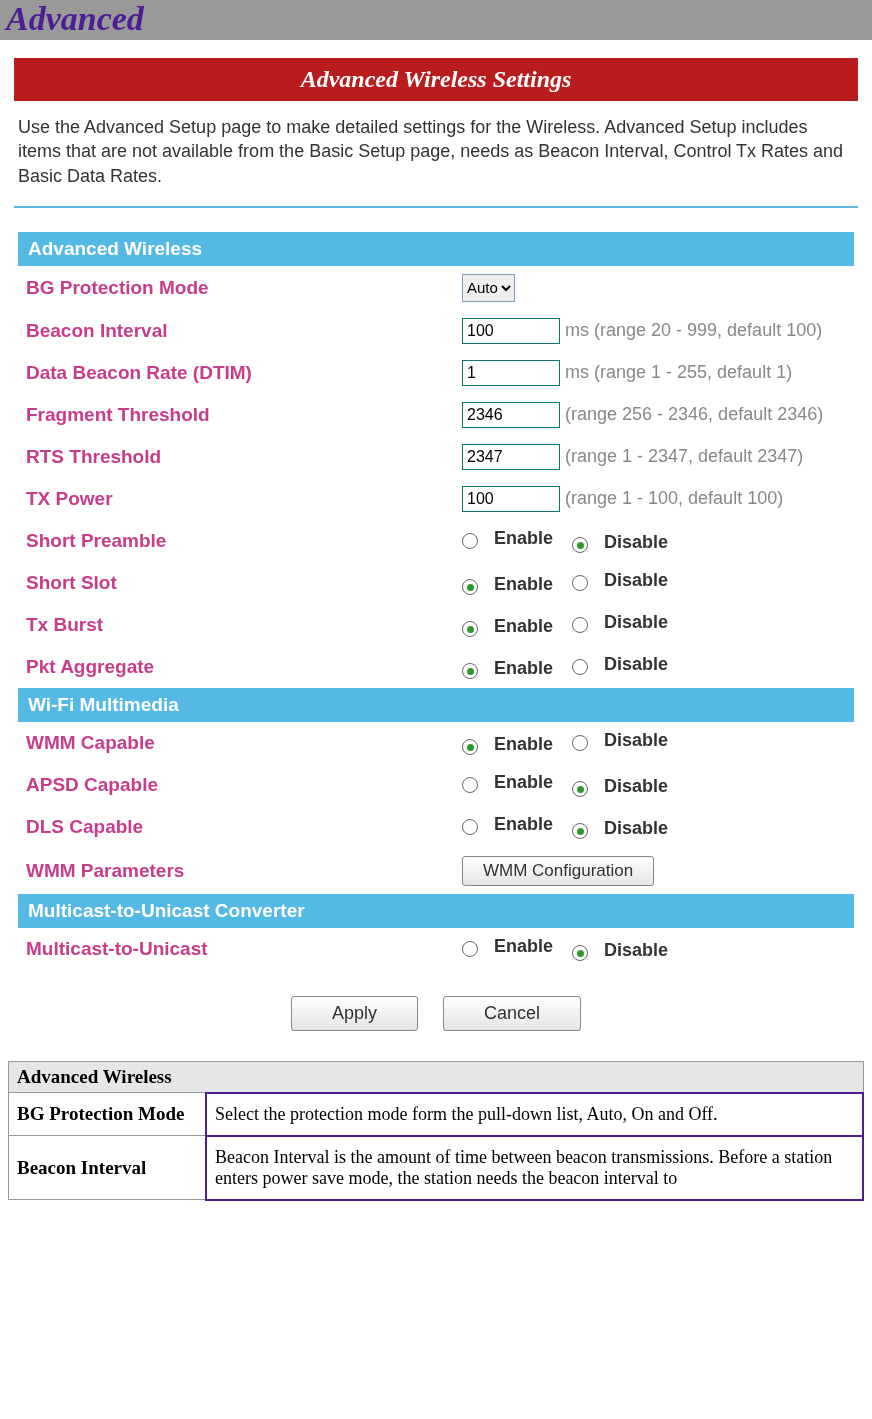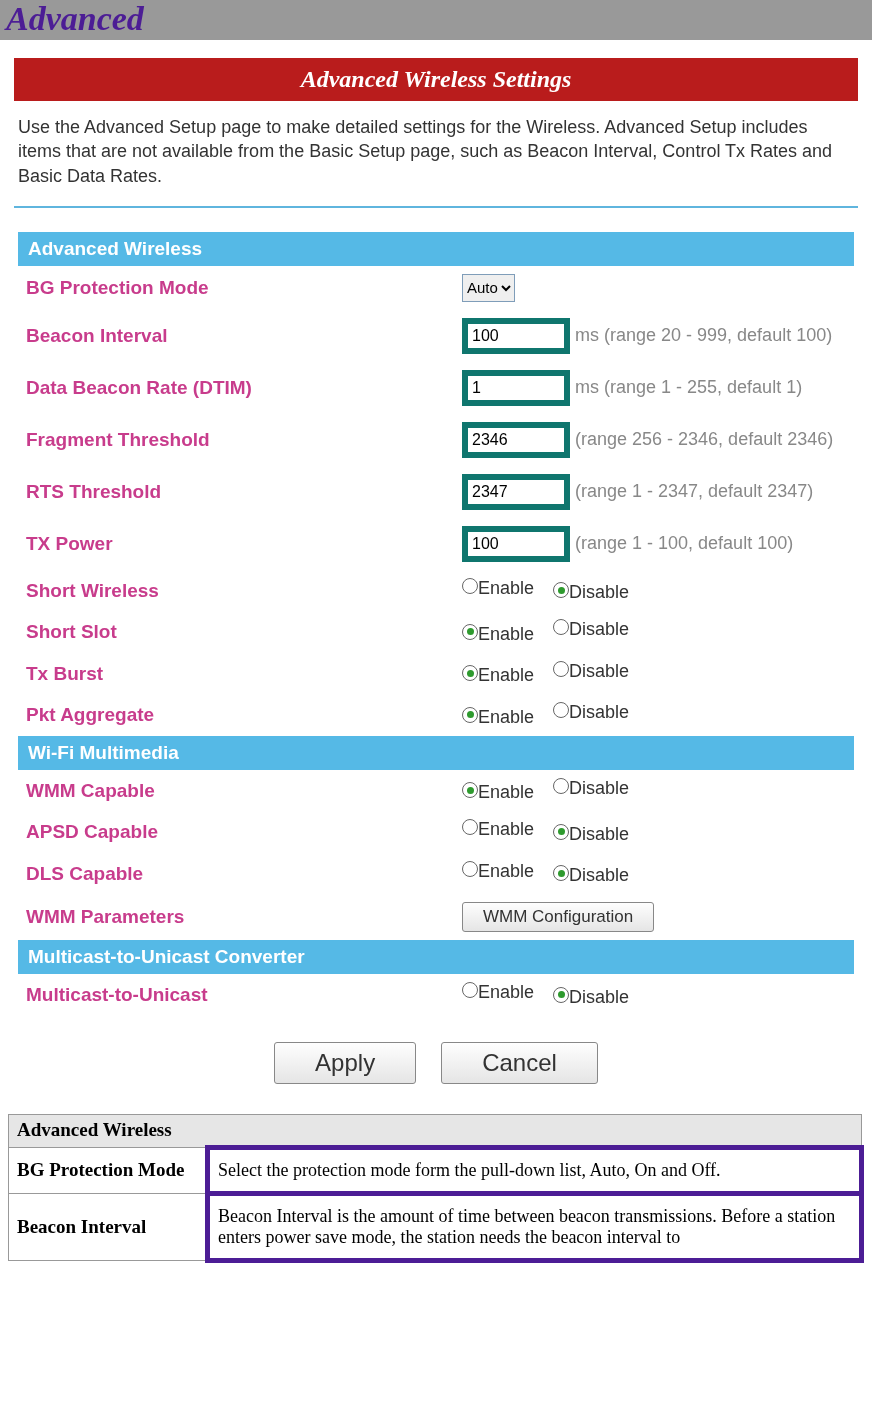--- a/index.html
+++ b/index.html
@@ -9,47 +9,47 @@
   .panel-title { background:#b91c1c; color:#fff; text-align:center; font-family:"Times New Roman", serif; font-style:italic; font-size:24px; font-weight:bold; padding:8px 0; margin:18px 14px 14px 14px; }
   .intro-text { font-family:Tahoma, Arial, sans-serif; font-size:18px; color:#333; padding:0 18px; line-height:1.35; }
   .divider { height:2px; background:#5fb5de; margin:18px 14px 24px 14px; }
   .config { margin:0 18px; font-family:Tahoma, Arial, sans-serif; }
   .section-header { background:#55b9e6; color:#fff; font-weight:bold; font-size:19px; padding:6px 10px; }
   .section-header.mu { background:#55b9e6; }
   table.settings { width:100%; border-collapse:collapse; }
   table.settings td { padding:8px 8px; vertical-align:middle; }
   td.label { color:#c83c8c; font-weight:bold; width:420px; font-size:19px; }
   .hint { color:#888; font-family:Tahoma,Arial,sans-serif;margin-top:20px; }
-  input[type=text].num { width:88px; height:22px; font-family:Tahoma,Arial,sans-serif; font-size:16px; padding:1px 4px; border:6px solid #0f766e; }
+  input[type=text].num { width:88px; height:22px; font-family:Tahoma,Arial,sans-serif; font-size:16px; padding:1px 4px; border:1px solid #0f766e; }
   select.sel { height:28px; font-family:Tahoma,Arial,sans-serif; font-size:15px; border:1px solid #7f9db9; background:#efefef; }
-  .radio-wrap { display:inline-flex; align-items:flex-start; gap:0; margin-right:14px; font-size:18px; color:#333; }
+  .radio-wrap { display:inline-flex; align-items:flex-end; gap:16px; margin-right:14px; font-size:18px; color:#333;font-weight:bold; }
   .radio { width:14px; height:14px; border:1px solid #666; border-radius:50%; display:inline-flex; align-items:center; justify-content:center; background:#fff; }
   .radio.selected::after { content:""; width:7px; height:7px; border-radius:50%; background:#2e9a2e; display:block; }
-  .btn { display:inline-block; border:1px solid #888; background:linear-gradient(#fefefe,#e5e5e5); border-radius:3px; padding:6px 40px; font-family:Tahoma,Arial,sans-serif; font-size:24px; color:#333; cursor:pointer; }
+  .btn { display:inline-block; border:1px solid #888; background:linear-gradient(#fefefe,#e5e5e5); border-radius:3px; padding:6px 40px; font-family:Tahoma,Arial,sans-serif; font-size:18px; color:#333; cursor:pointer; }
   .btn.small { padding:4px 20px; font-size:17px; }
   .btn-row { text-align:center; padding:26px 0 18px 0; }
   .btn-row .btn { margin:0 10px; }
   .doc-table { margin:12px 8px; border-collapse:collapse; width:calc(100% - 16px); font-family:"Times New Roman", serif; }
   .doc-th { background:#e6e6e6; border:1px solid #999; font-weight:bold; font-size:19px; padding:4px 8px; text-align:left; }
   .doc-td-l { border:1px solid #999; font-weight:bold; font-size:19px; padding:10px 8px; width:180px; vertical-align:middle; }
-  .doc-td-r { border:5px solid #4c1d95; font-size:18px; padding:10px 8px; }
+  .doc-td-r { border:2px solid #4c1d95; font-size:18px; padding:10px 8px; }
   .pagenum { text-align:center; font-family:"Times New Roman", serif; font-size:18px; padding:28px 0 4px 0; }
 </style>
 </head>
 <body>
 
 <div class="page">
 
   <div class="main-title-bar">
     <span class="main-title">Advanced</span>
   </div>
 
   <div class="panel-title">Advanced Wireless Settings</div>
 
-  <div class="intro-text">Use the Advanced Setup page to make detailed settings for the Wireless. Advanced Setup includes items that are not available from the Basic Setup page, such as Beacon Interval, Control Tx Rates and Basic Data Rates.</div>
+  <div class="intro-text">Use the Advanced Setup page to make detailed settings for the Wireless. Advanced Setup includes items that are not available from the Basic Setup page, needs as Beacon Interval, Control Tx Rates and Basic Data Rates.</div>
 
   <div class="divider"></div>
 
   <div class="config">
 
     <div class="section-header">Advanced Wireless</div>
     <table class="settings">
       <tbody>
           <tr>
         <td class="label">BG Protection Mode</td>
@@ -88,21 +88,21 @@
         </td>
       </tr>
       <tr>
         <td class="label">TX Power</td>
         <td>
           <input type="text" class="num" value="100" style="">
           <span class="hint">(range 1 - 100, default 100)</span>
         </td>
       </tr>
       <tr>
-        <td class="label">Short Wireless</td>
+        <td class="label">Short Preamble</td>
         <td>
           <span class="radio-wrap">
                 <span class="radio"></span>
                 <span>Enable</span>
               </span>
           <span class="radio-wrap">
                 <span class="radio selected"></span>
                 <span>Disable</span>
               </span>
         </td>

